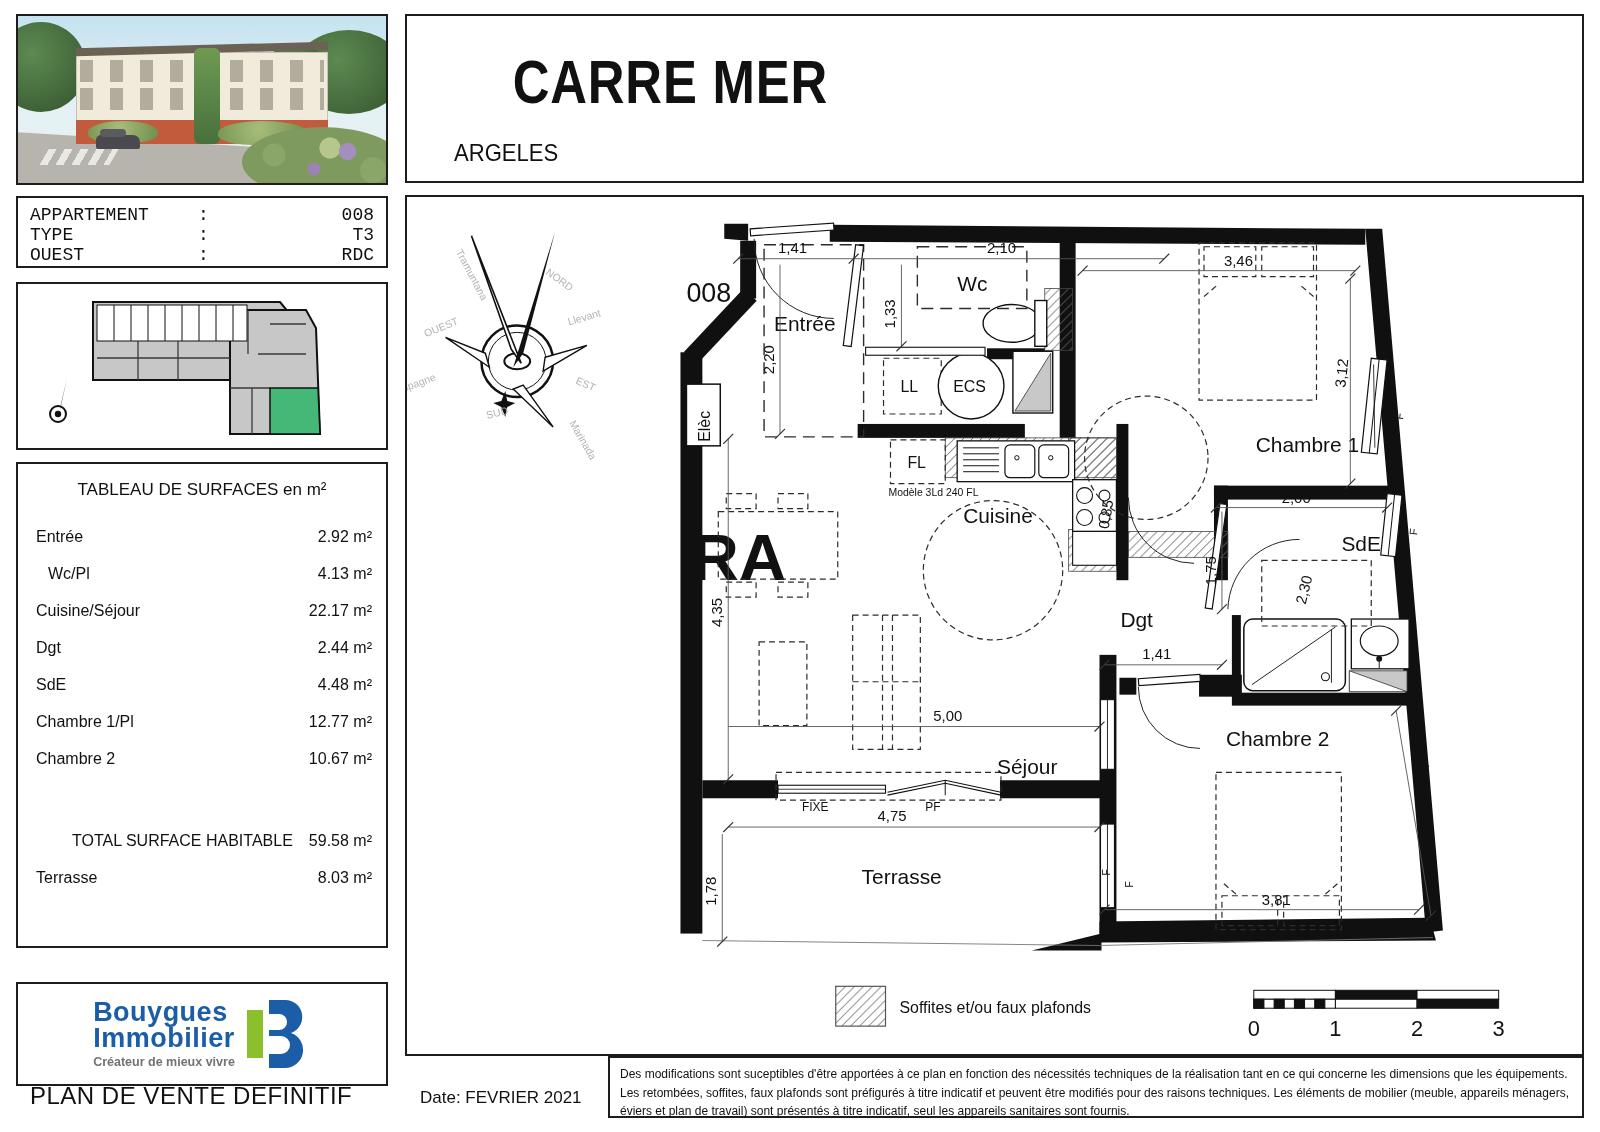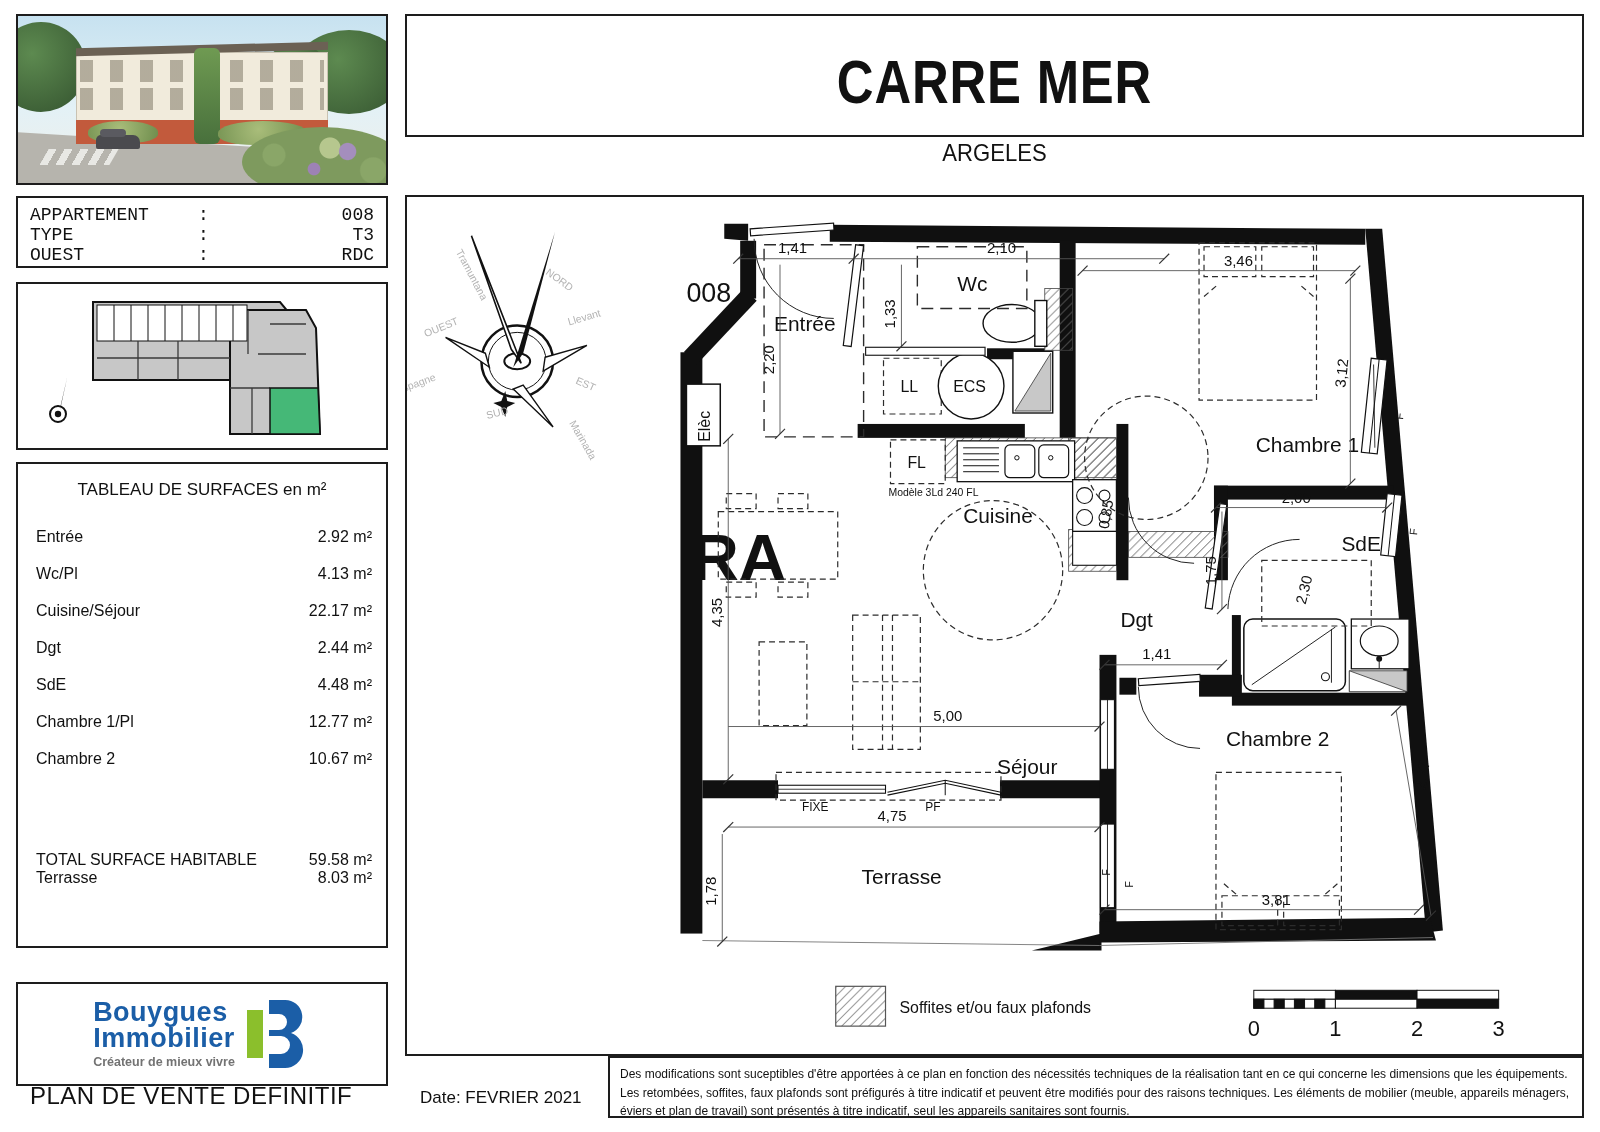--- a/index.html
+++ b/index.html
@@ -52,21 +52,21 @@
   
   .logobox{left:16px;top:960px;width:372px;height:104px;display:flex;align-items:center;justify-content:center;gap:10px;margin-top:22px;}
   .logo-text{text-align:left;}
   .logo-n{font-weight:bold;font-size:27px;line-height:26px;color:#1b5ea7;letter-spacing:.5px;}
   .logo-tag{font-size:12.5px;color:#737373;font-weight:bold;margin-top:4px;}
 
   .doc-title{position:absolute;left:30px;top:1082px;font-size:24px;letter-spacing:.5px;}
   .date-text{position:absolute;left:420px;top:1088px;font-size:17px;}
 
   
-  .titlebox{left:405px;top:14px;width:1179px;height:123px;text-align:center;}
+  .titlebox{left:405px;top:14px;width:1179px;height:169px;}
   .proj-title{margin-top:30px;font-size:62px;font-weight:bold;transform:scaleX(.82);letter-spacing:1px;}
   .proj-sub{margin-top:22px;font-size:24px;transform:scaleX(.92);}
   .mainbox{left:405px;top:195px;width:1179px;height:861px;}
   .discl{left:608px;top:1056px;width:976px;height:62px;padding:7px 10px;font-size:12px;line-height:1.55;}
 
   svg{font-family:"Liberation Sans",sans-serif;}
   svg text{fill:#111;}
   .wall{fill:#101010;stroke:none;}
   .thin{stroke:#222;stroke-width:1;fill:none;}
   .thinw{stroke:#222;stroke-width:1.2;fill:#fff;}
@@ -159,21 +159,21 @@
       </g>
     </svg>
   </div>
 
   <div class="box surf">
     <div class="surf-title">TABLEAU DE SURFACES en m²</div>
     <div class="surf-row" style="top:64px;">
         <span>Entrée</span>
         <span>2.92 m²</span>
       </div>
-    <div class="surf-row" style="top:101px;">
+    <div class="surf-row" style="top:101px;margin-left:12px;">
         <span>Wc/Pl</span>
         <span>4.13 m²</span>
       </div>
     <div class="surf-row" style="top:138px;">
         <span>Cuisine/Séjour</span>
         <span>22.17 m²</span>
       </div>
     <div class="surf-row" style="top:175px;">
         <span>Dgt</span>
         <span>2.44 m²</span>
@@ -183,21 +183,21 @@
         <span>4.48 m²</span>
       </div>
     <div class="surf-row" style="top:249px;">
         <span>Chambre 1/Pl</span>
         <span>12.77 m²</span>
       </div>
     <div class="surf-row" style="top:286px;">
         <span>Chambre 2</span>
         <span>10.67 m²</span>
       </div>
-    <div class="surf-row" style="top:387px;">
+    <div class="surf-row" style="top:368px;margin-left:36px;">
         <span>TOTAL SURFACE HABITABLE</span>
         <span>59.58 m²</span>
       </div>
     <div class="surf-row" style="top:405px;">
         <span>Terrasse</span>
         <span>8.03 m²</span>
       </div>
   </div>
 
   <div class="box logobox">

